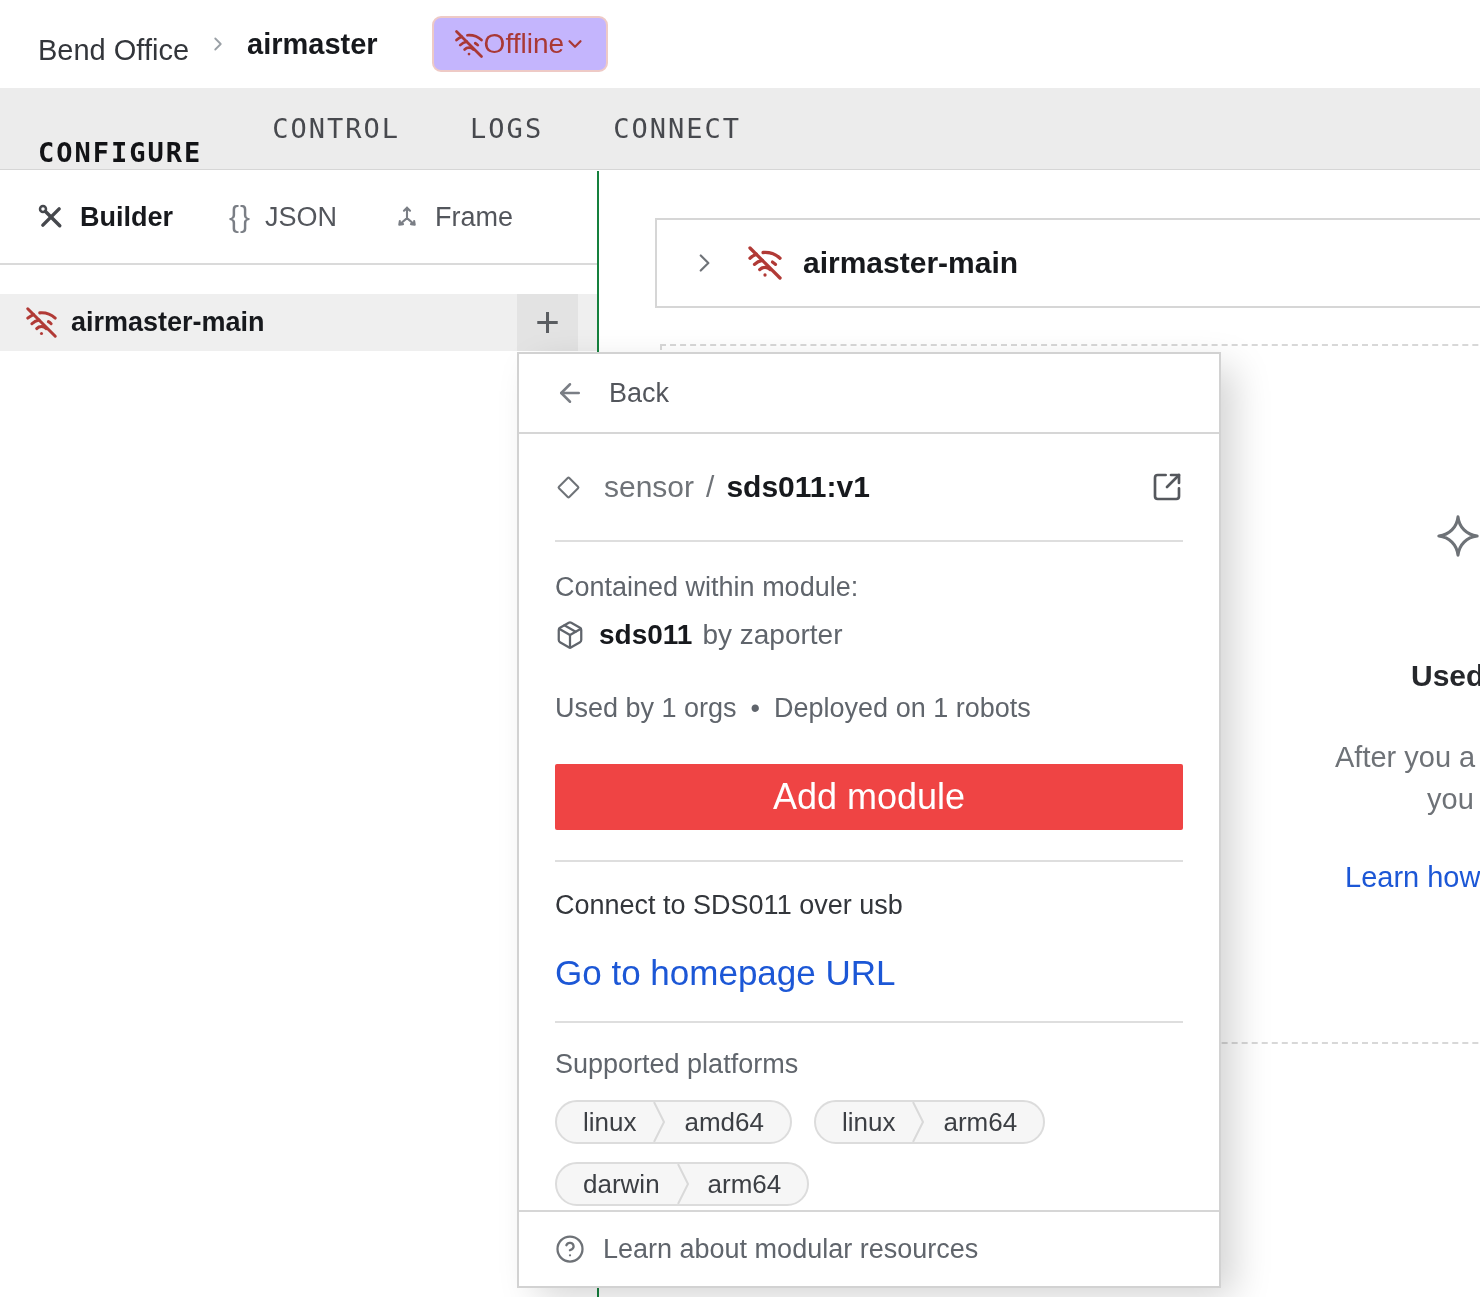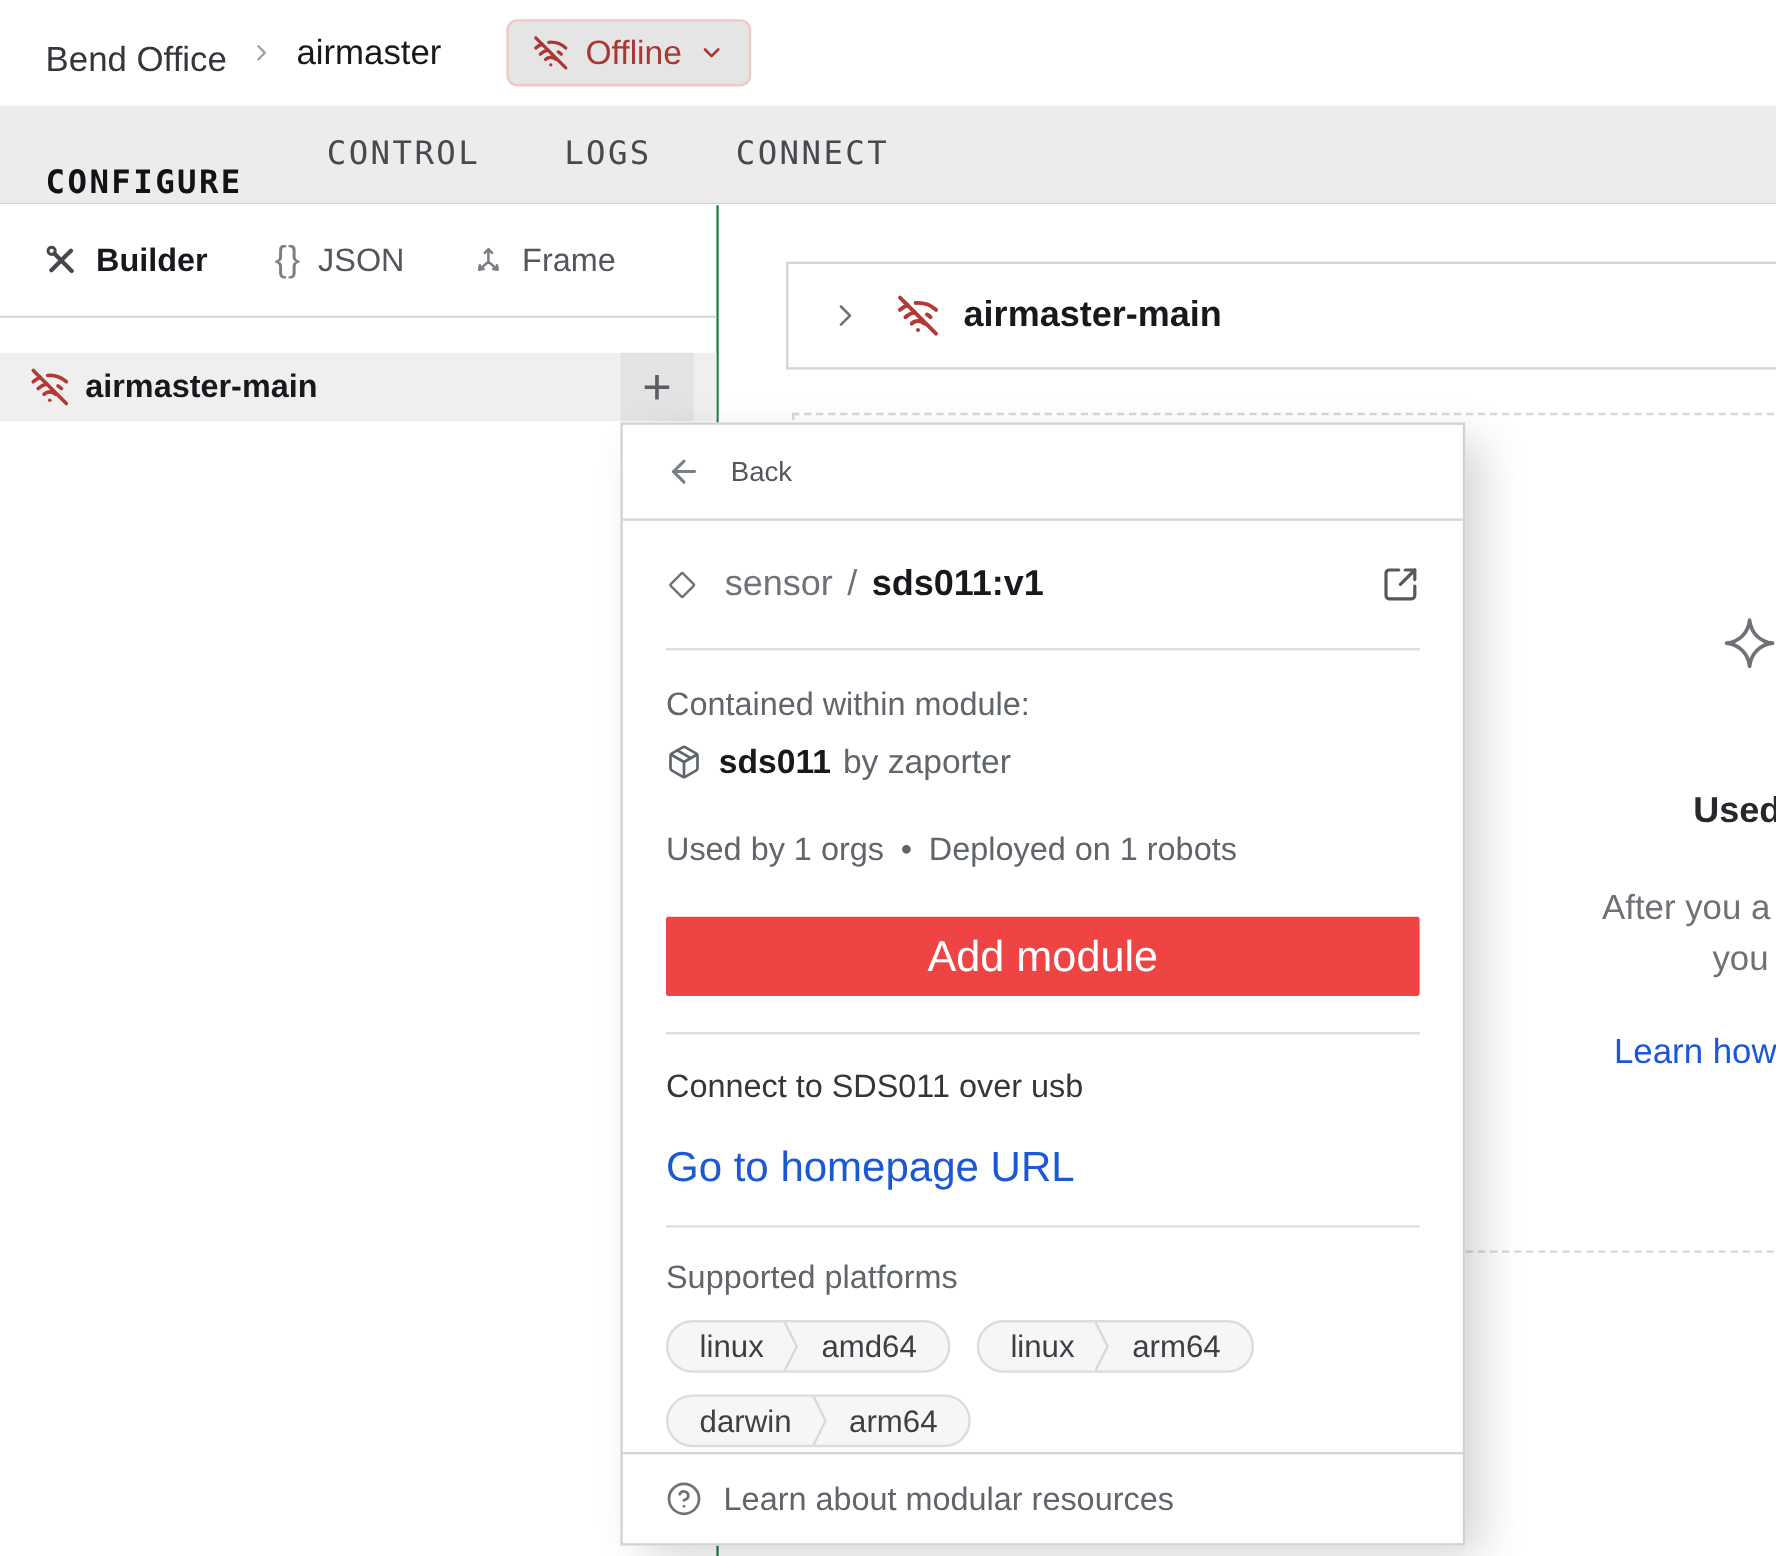--- a/index.html
+++ b/index.html
@@ -5,23 +5,23 @@
   html,body{margin:0;padding:0;background:#fff;}
   #app{position:relative;width:1480px;height:1297px;background:#fff;overflow:hidden;
        font-family:"Liberation Sans",sans-serif;color:#1b1d21;}
   svg{display:block;}
 
   
   .header{position:absolute;top:0;left:0;right:0;height:88px;background:#fff;
           display:flex;align-items:center;padding-left:38px;box-sizing:border-box;}
   .crumb-org{font-size:29px;color:#33363b;cursor:pointer;margin-top:12px;}
   .crumb-sep{margin:0 18px;color:#9aa0a6;}
-  .crumb-machine{font-size:29px;font-weight:400;color:#17191d;}
-  .status-badge{margin-left:54px;display:flex;align-items:center;gap:14px;
-                background:#e5e5e5;border:2px solid #eecac6;border-radius:9px;
+  .crumb-machine{font-size:29px;font-weight:700;color:#17191d;}
+  .status-badge{margin-left:54px;display:flex;align-items:center;
+                background:#c4b5fd;border:2px solid #eecac6;border-radius:9px;
                 padding:10px 20px;color:#a93835;font-size:28px;cursor:pointer;}
 
   
   .tabbar{position:absolute;top:88px;left:0;right:0;height:82px;background:#ececec;
           border-bottom:1px solid #d6d6d6;display:flex;align-items:center;
           padding-left:38px;gap:70px;box-sizing:border-box;
           font-family:"DejaVu Sans Mono",monospace;font-size:27px;letter-spacing:2px;color:#47494e;}
   .tab{cursor:pointer;}
   .tab.active{font-weight:700;color:#121316;margin-top:48px;}
 
@@ -55,21 +55,21 @@
   .es-head{position:absolute;left:812px;top:488px;font-size:30px;font-weight:700;color:#26282c;white-space:nowrap;}
   .es-line1{position:absolute;left:736px;top:570px;font-size:29px;color:#6e7277;white-space:nowrap;}
   .es-line2{position:absolute;left:828px;top:612px;font-size:29px;color:#6e7277;white-space:nowrap;}
   .es-link{position:absolute;left:746px;top:690px;font-size:29px;color:#1c57d6;white-space:nowrap;cursor:pointer;}
 
   
   .popover{position:absolute;left:517px;top:352px;width:704px;height:936px;background:#fff;
            border:2px solid #d2d2d2;box-shadow:16px 12px 36px -4px rgba(0,0,0,0.18);
            z-index:30;box-sizing:border-box;}
   .pop-back{height:78px;display:flex;align-items:center;gap:24px;padding:0 36px;
-            border-bottom:2px solid #d6d6d6;color:#53565c;font-size:23px;cursor:pointer;}
+            border-bottom:2px solid #d6d6d6;color:#53565c;font-size:27px;cursor:pointer;}
   .pop-back .arr{color:#7a7e85;}
   .pop-title{height:106px;display:flex;align-items:center;padding:0 36px;}
   .pop-title .dmd{color:#6f7378;}
   .res-type{margin-left:22px;font-size:30px;color:#6f7378;}
   .res-sep{margin:0 12px;font-size:30px;color:#6f7378;}
   .res-model{font-size:30px;font-weight:700;color:#17191d;}
   .ext-btn{margin-left:auto;color:#55585d;cursor:pointer;}
   .divider{border-top:2px solid #dedede;margin:0 36px;}
   .pop-module{padding:30px 36px 0;}
   .sec-label{font-size:27px;color:#60656c;}

